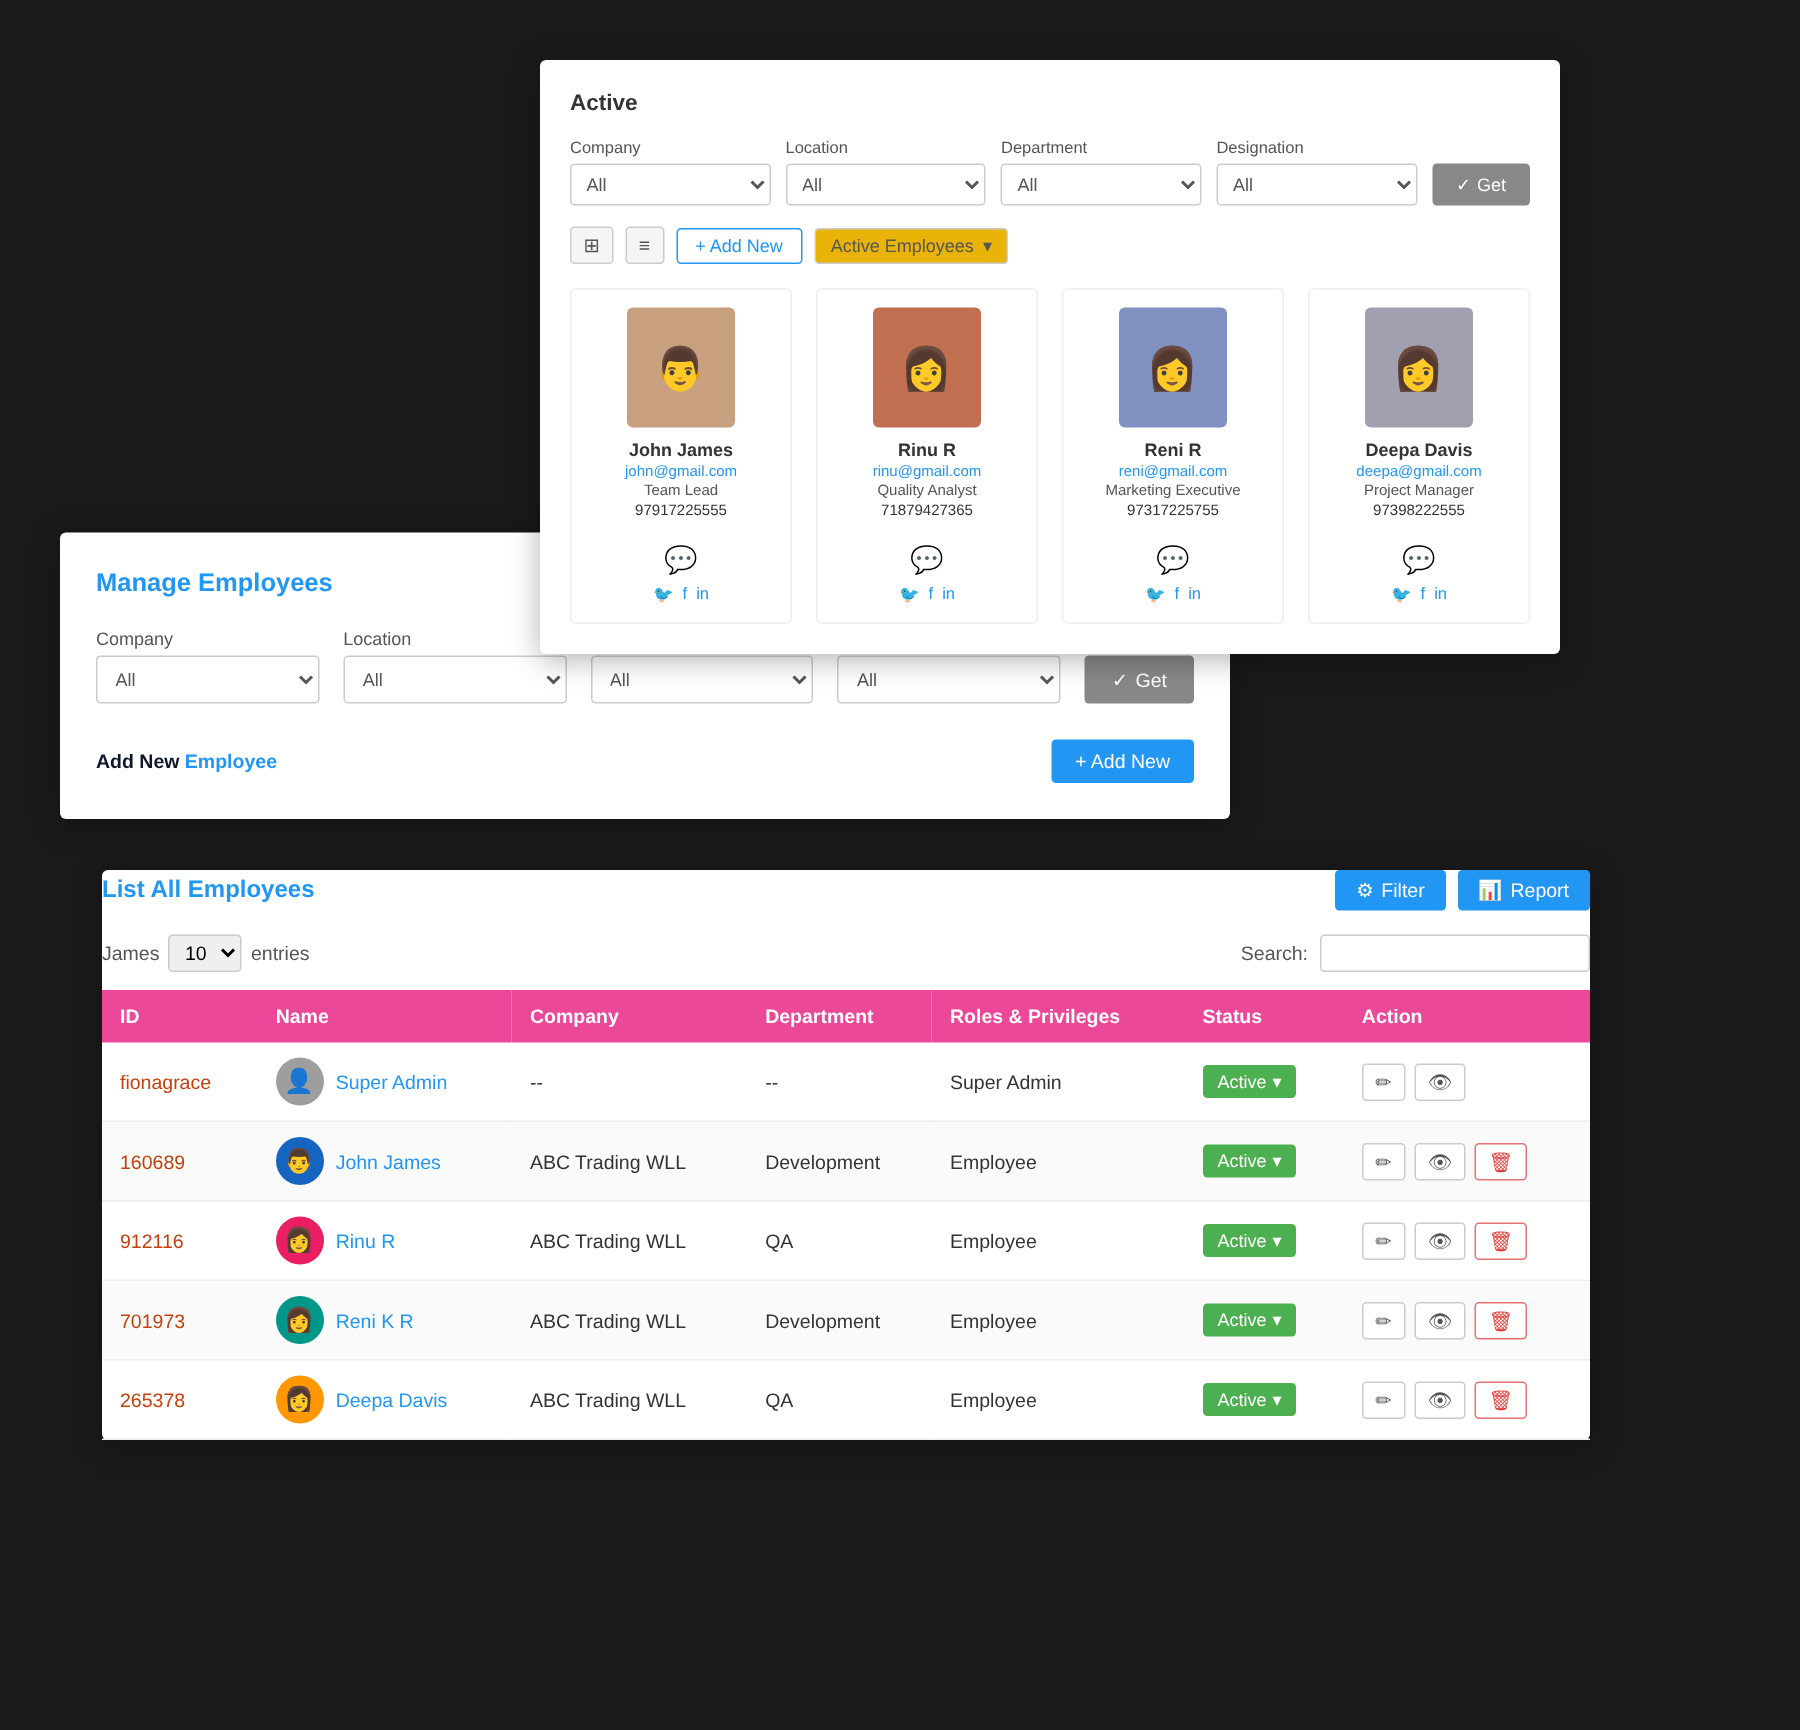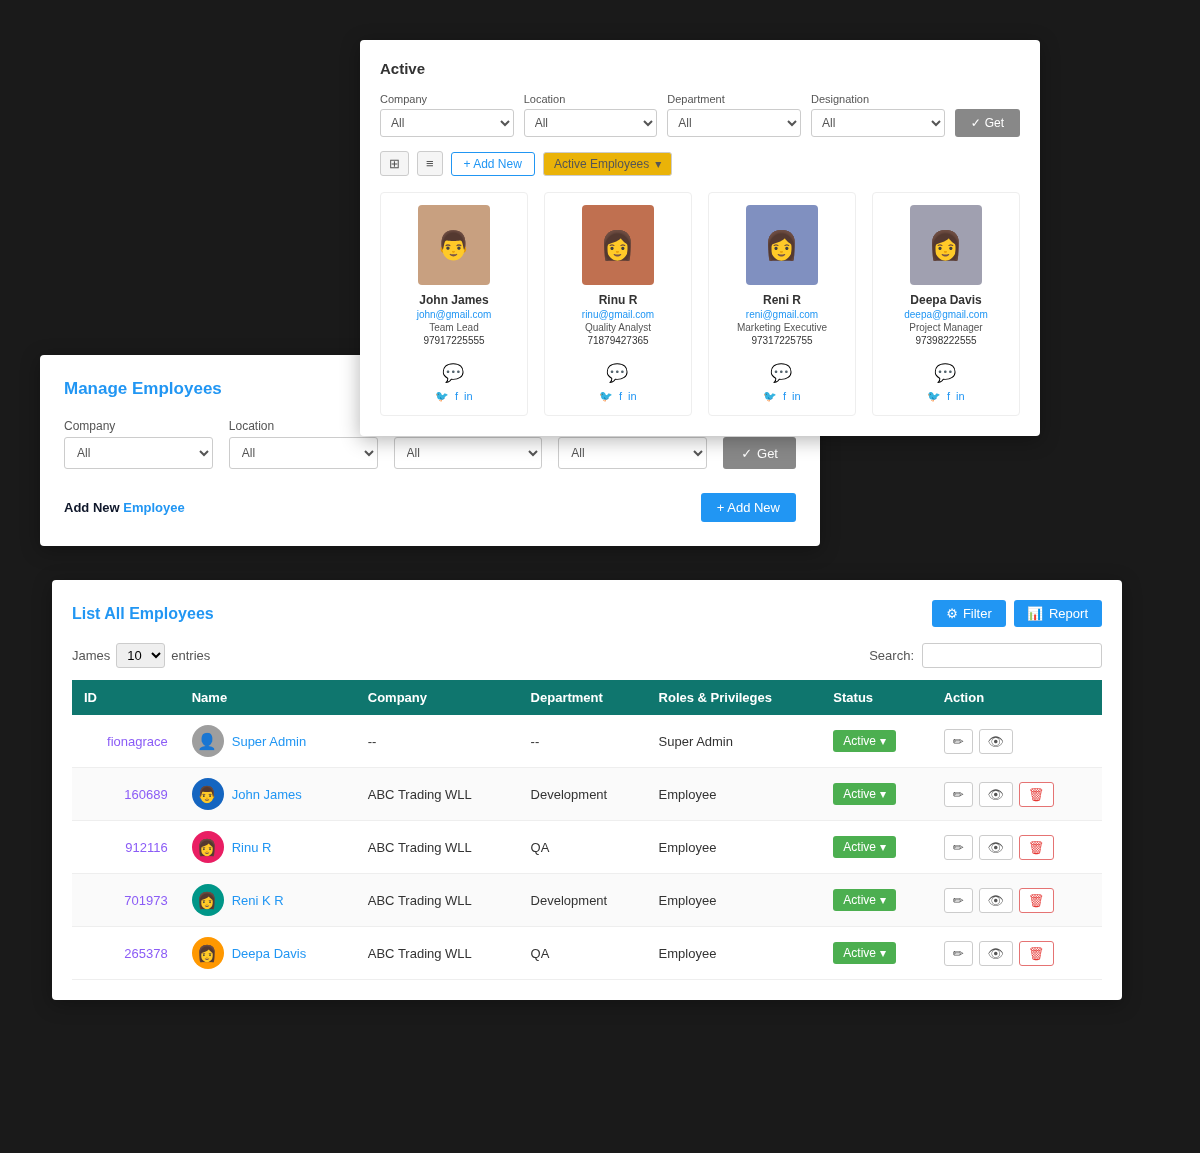--- a/index.html
+++ b/index.html
@@ -241,26 +241,25 @@
       border-radius: 3px;
       padding: 7px 16px;
       font-size: 13px;
       cursor: pointer;
     }
 
     
     .list-panel {
       position: absolute;
       top: 580px;
-      left: 52px;
-      width: 1070px;
+      left: 68px;
+      width: 992px;
       background: #fff;
       border-radius: 4px;
       box-shadow: 0 4px 20px rgba(0,0,0,0.3);
-      padding: 20px;
       z-index: 1;
     }
     .list-header {
       display: flex;
       align-items: center;
       justify-content: space-between;
       margin-bottom: 16px;
     }
     .list-title {
       font-size: 16px;
@@ -330,21 +329,21 @@
       padding: 4px 8px;
       font-size: 13px;
       width: 180px;
     }
     table {
       width: 100%;
       border-collapse: collapse;
       font-size: 13px;
     }
     thead tr {
-      background: #0f766e;
+      background: #ec4899;
       color: #fff;
     }
     thead th {
       padding: 10px 12px;
       text-align: left;
       font-weight: 600;
       font-size: 13px;
     }
     tbody tr {
       border-bottom: 1px solid #eee;
@@ -417,21 +416,21 @@
     }
     .btn-delete {
       border: 1px solid #e57373;
       background: #fff;
       border-radius: 3px;
       padding: 4px 8px;
       cursor: pointer;
       color: #e53935;
       font-size: 13px;
     }
-    .id-cell { color: #8b5cf6; text-align: right; }
+    .id-cell { color: #c2410c; }
 
     
     .av-blue { background: #1565c0; color: #fff; }
     .av-pink { background: #e91e63; color: #fff; }
     .av-teal { background: #009688; color: #fff; }
     .av-orange { background: #ff9800; color: #fff; }
     .av-gray { background: #9e9e9e; color: #fff; }
   </style>
 </head>
 <body>

